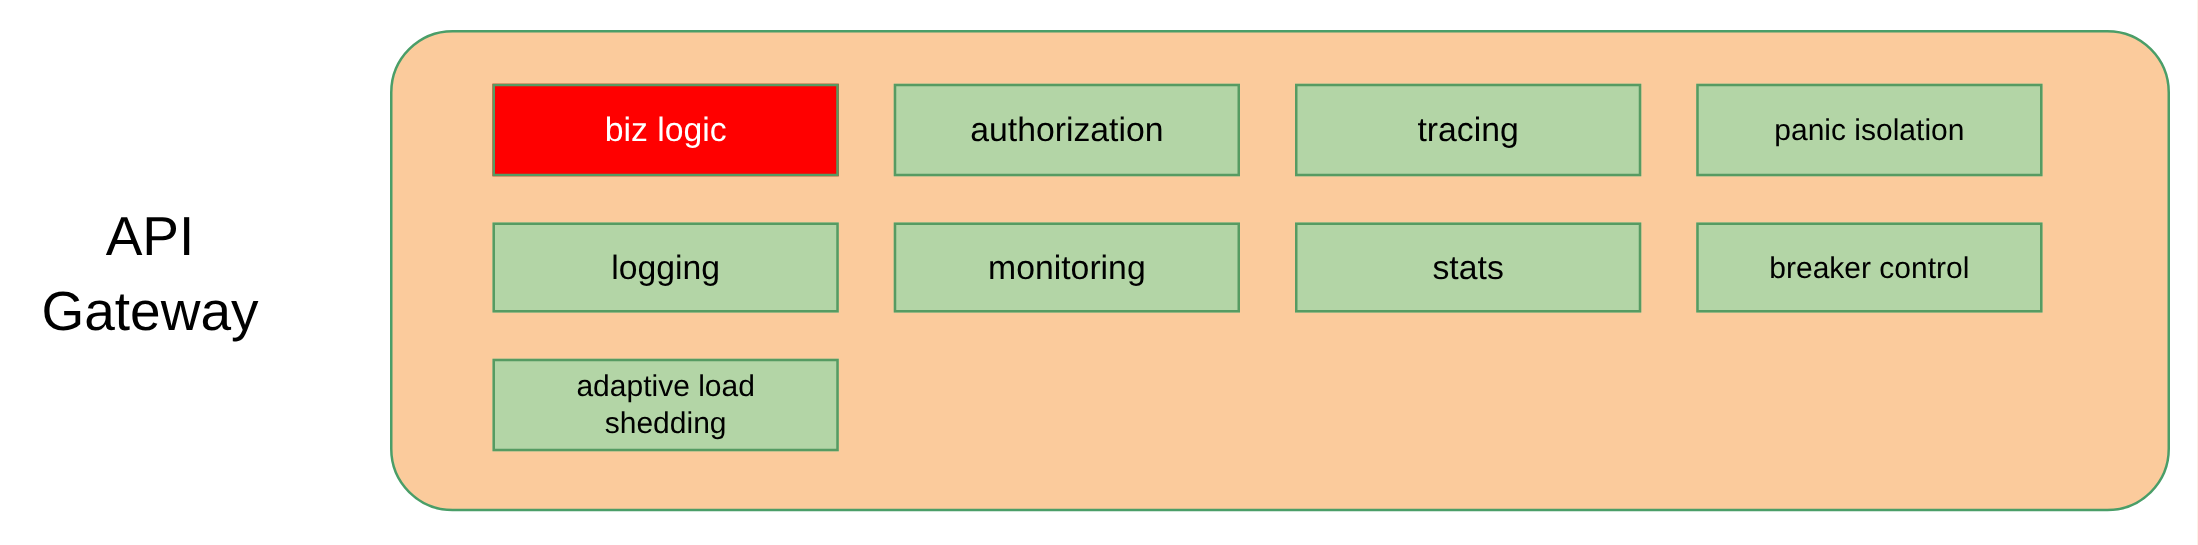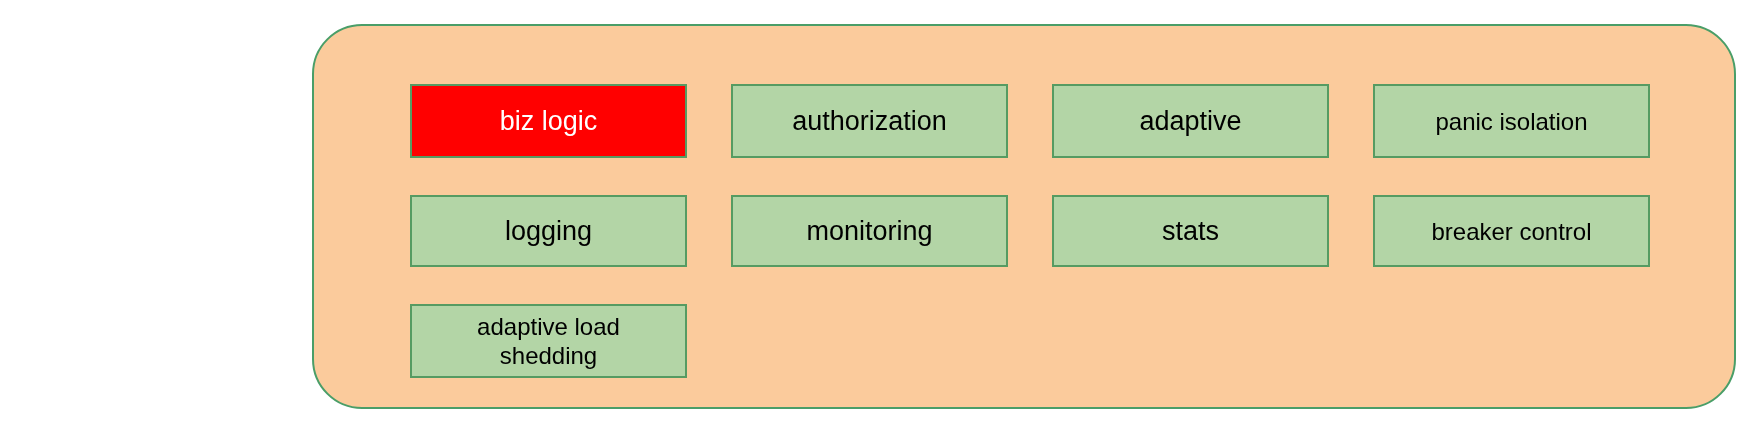--- a/index.html
+++ b/index.html
@@ -30,27 +30,26 @@
   .gateway{
     position:absolute;
     left:312px;top:24px;
     width:1420px;height:381px;
     background:var(--peach-fill);
     border:2.5px solid var(--outer-border);
     border-radius:50px;
   }
   .module-grid{
     position:absolute;
-    left:96px;top:41px;
+    left:80px;top:41px;
     display:grid;
     grid-template-columns:repeat(4,277px);
     grid-template-rows:74px 72px 74px;
     column-gap:44px;
     row-gap:37px;
-    margin-top:17px;
   }
   .module{
     background:var(--box-fill);
     border:2px solid var(--box-border);
     display:flex;
     align-items:center;
     justify-content:center;
     text-align:center;
     font-size:27px;
     line-height:31px;
@@ -64,26 +63,28 @@
   .module.highlight{
     background:var(--highlight-fill);
     color:var(--highlight-text);
   }
 </style>
 </head>
 <body>
 
 <div class="canvas">
 
+  <div class="api-label">API
+Gateway</div>
 
   <div class="gateway">
     <div class="module-grid">
       <div class="module highlight">biz logic</div>
       <div class="module">authorization</div>
-      <div class="module">adaptive</div>
+      <div class="module">tracing</div>
       <div class="module small">panic isolation</div>
       <div class="module">logging</div>
       <div class="module">monitoring</div>
       <div class="module">stats</div>
       <div class="module small">breaker control</div>
       <div class="module small">adaptive load
 shedding</div>
     </div>
   </div>
 

